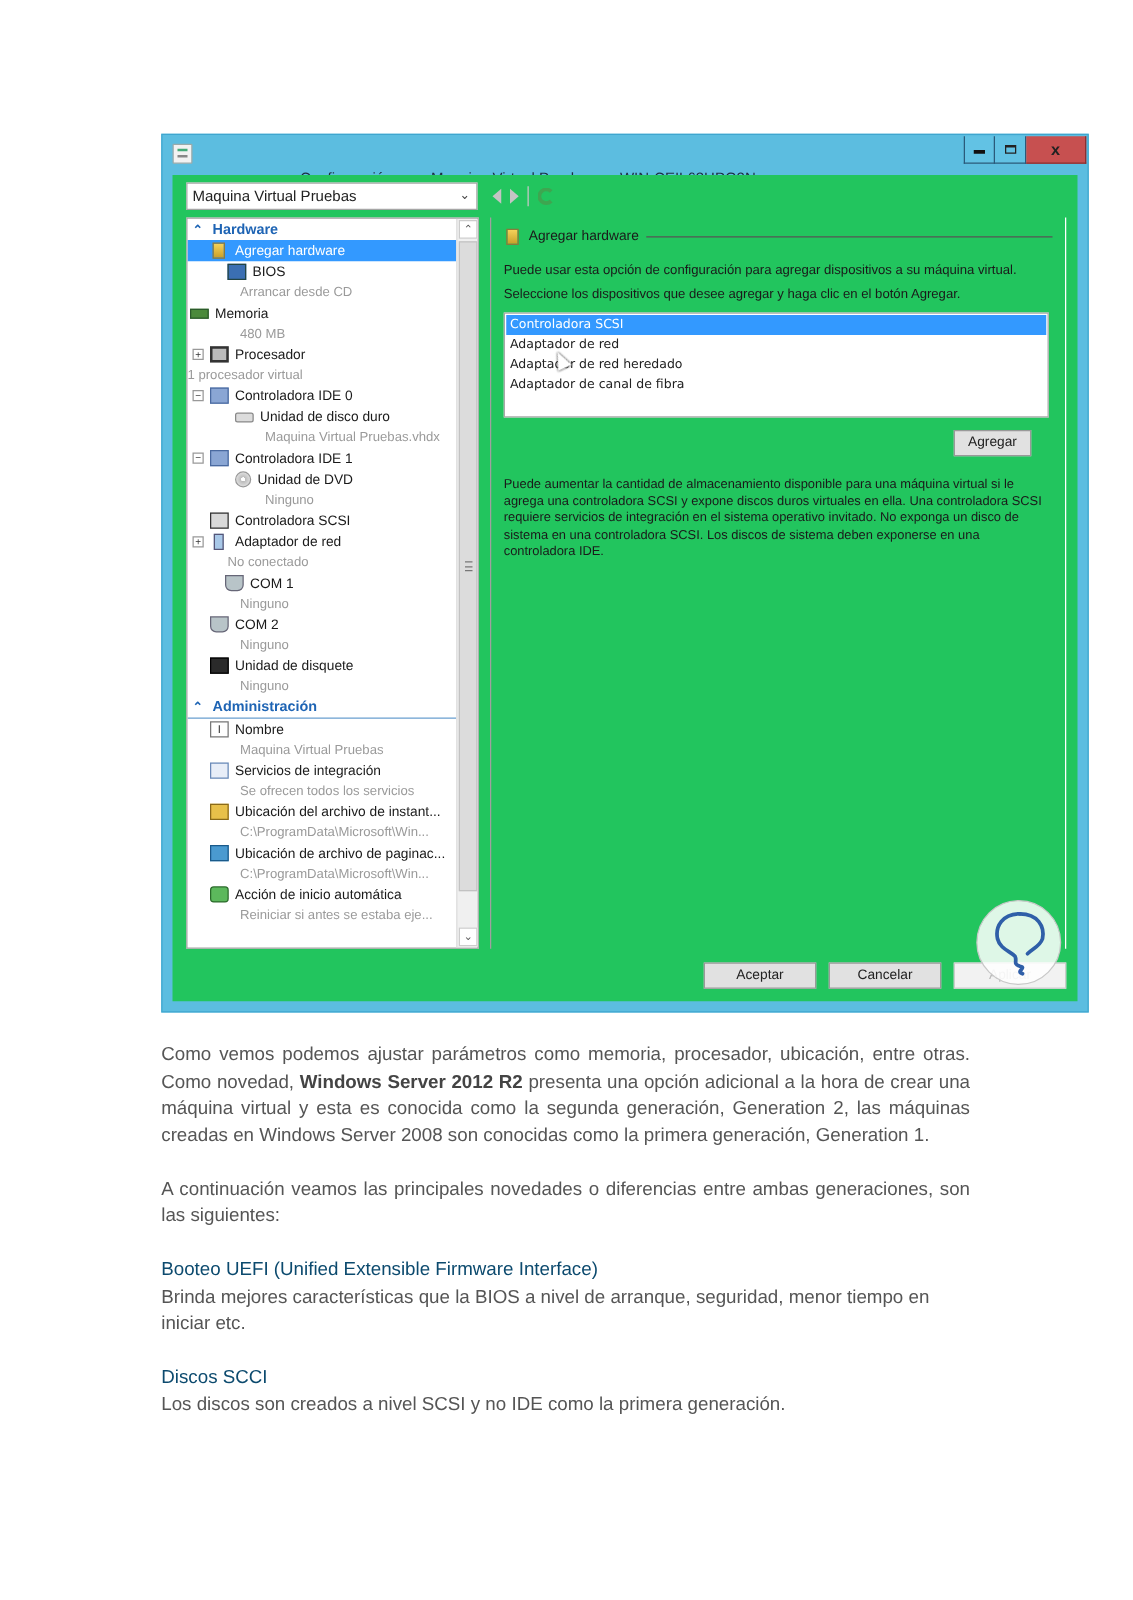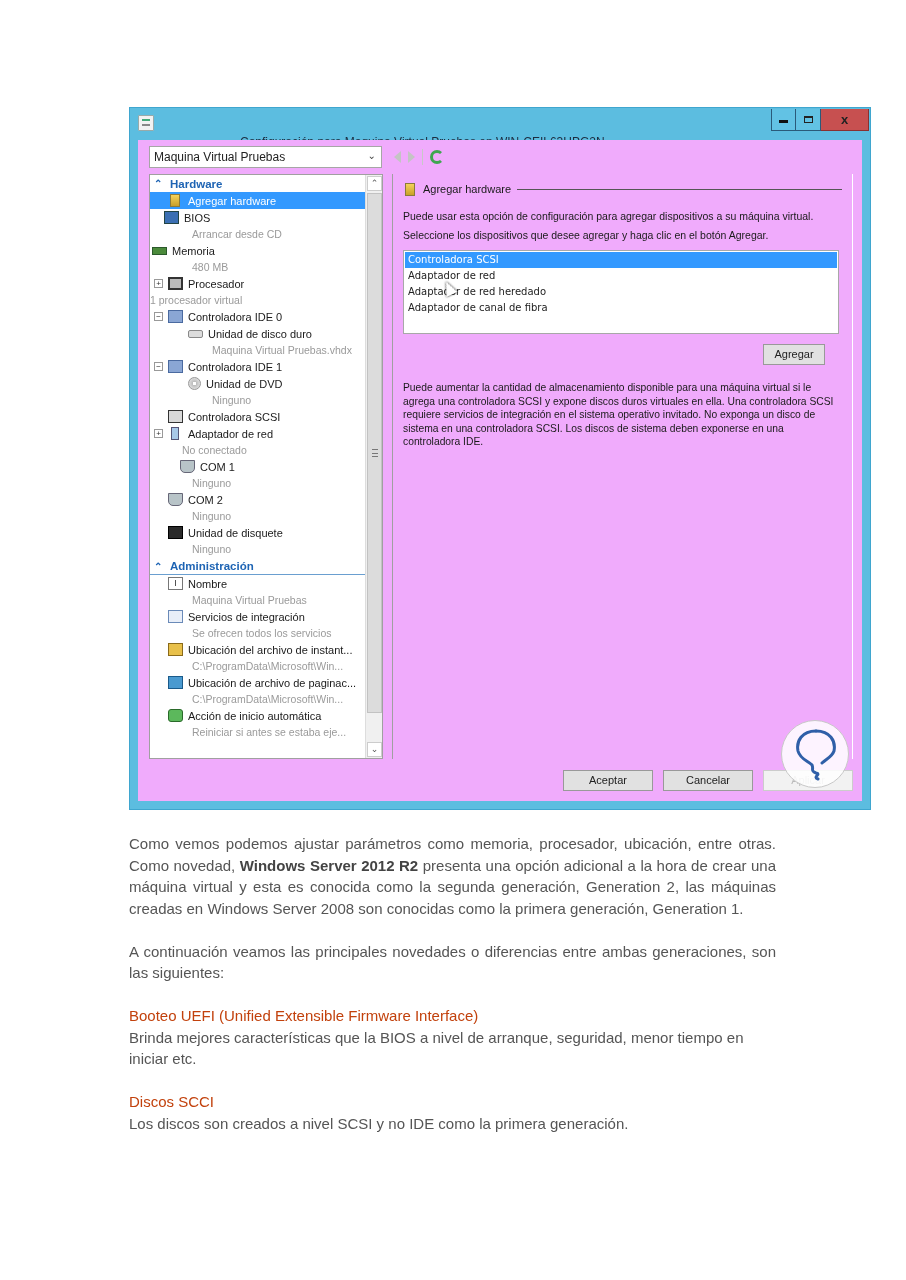--- a/index.html
+++ b/index.html
@@ -28,21 +28,21 @@
     width: 25px; height: 22px; border: 1px solid #2a5a7a; border-top: none;
     display: flex; align-items: center; justify-content: center; background: #62c2e4;
   }
   .winbtn + .winbtn { border-left: none; }
   .winbtn.close { width: 48px; background: #c75050; border-color: #8a3030; color: #222; font-weight: bold; font-size: 13px; font-family: "Liberation Sans", sans-serif; }
   .min-glyph { width: 9px; height: 3px; background: #111; margin-top: 4px; }
   .max-glyph { width: 9px; height: 7px; border: 1px solid #222; border-top-width: 2px; }
 
   .client {
     position: absolute; left: 8px; top: 32px; right: 8px; bottom: 8px;
-    background: #f0abfc;
+    background: #22c55e;
   }
 
   
   .vm-select {
     position: absolute; left: 11px; top: 6px; width: 233px; height: 22px;
     background: #fff; border: 1px solid #a6a6a6;
     font-family: "Liberation Sans", sans-serif; font-size: 12px; color: #222;
     padding: 3px 0 0 4px;
   }
   .vm-select .chev { position: absolute; right: 5px; top: 3px; font-size: 10px; color: #444; }
@@ -141,21 +141,21 @@
     position: absolute; left: 643px; top: 580px; width: 68px; height: 68px; border-radius: 50%;
     background: rgba(255,255,255,0.85); border: 1px solid #c8c8c8;
   }
   .watermark svg { position: absolute; left: 8px; top: 6px; }
 
   
   .article { position: absolute; left: 129px; top: 833px; width: 647px; font-family: "Liberation Sans", sans-serif; font-size: 15px; color: #555; line-height: 21.5px; }
   .article p { text-align: justify; }
   .article .gap { height: 21.5px; }
   .article b { color: #444; }
-  .article .subhead { color: #c2410c; }
+  .article .subhead { color: #0c4a6e; }
 </style>
 </head>
 <body>
 
 <div class="window">
   <div class="titlebar">
     <div class="app-icon"></div>
     <div class="title-text">Configuración para Maquina Virtual Pruebas en WIN-CEIL63HPG2N</div>
     <div class="winbtns">
       <div class="winbtn">
@@ -187,21 +187,21 @@
         <div class="section">
           <span class="sec-ico">⌃</span>
           <span>Hardware</span>
         </div>
 
         <div class="node selected" style="padding-left:18px">
           <span class="ico i-add"></span>
           <span>Agregar hardware</span>
         </div>
 
-        <div class="node" style="padding-left:14px">
+        <div class="node" style="padding-left:32px">
           <span class="ico i-bios"></span>
           <span>BIOS</span>
         </div>
         <div class="sub" style="padding-left:42px">Arrancar desde CD</div>
 
         <div class="node" style="padding-left:2px">
           <span class="ico i-mem"></span>
           <span>Memoria</span>
         </div>
         <div class="sub" style="padding-left:42px">480 MB</div>

